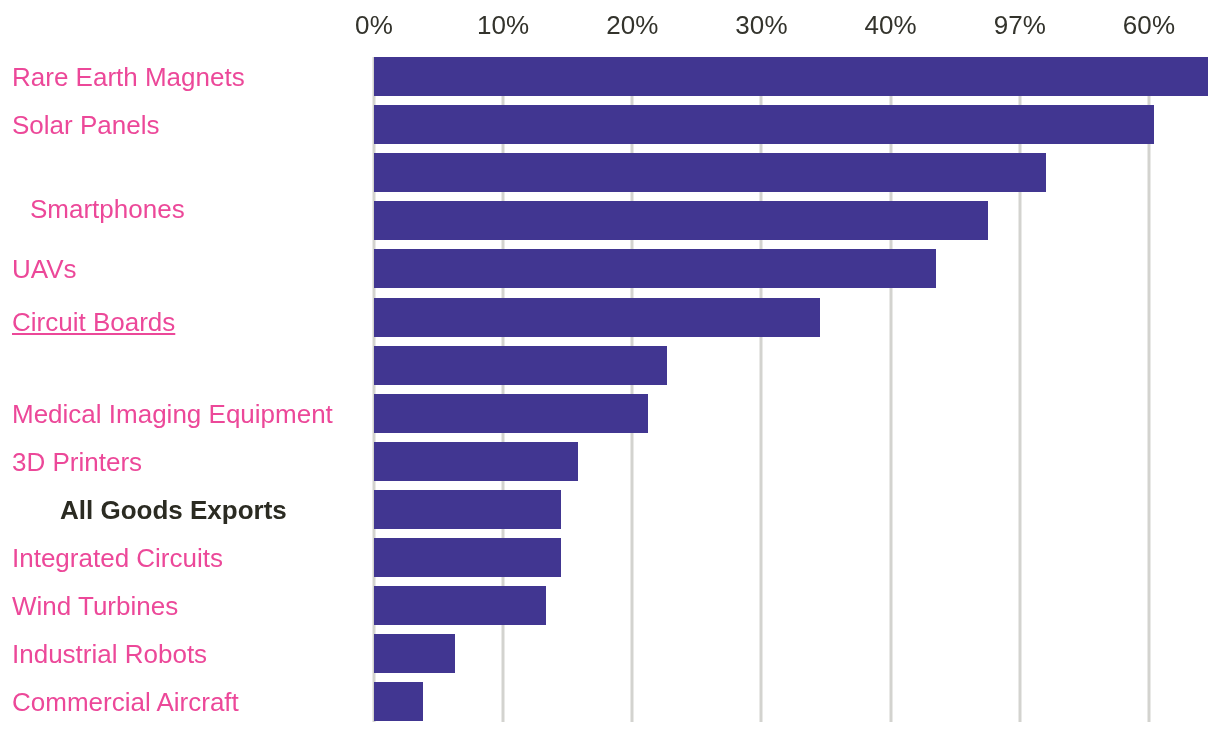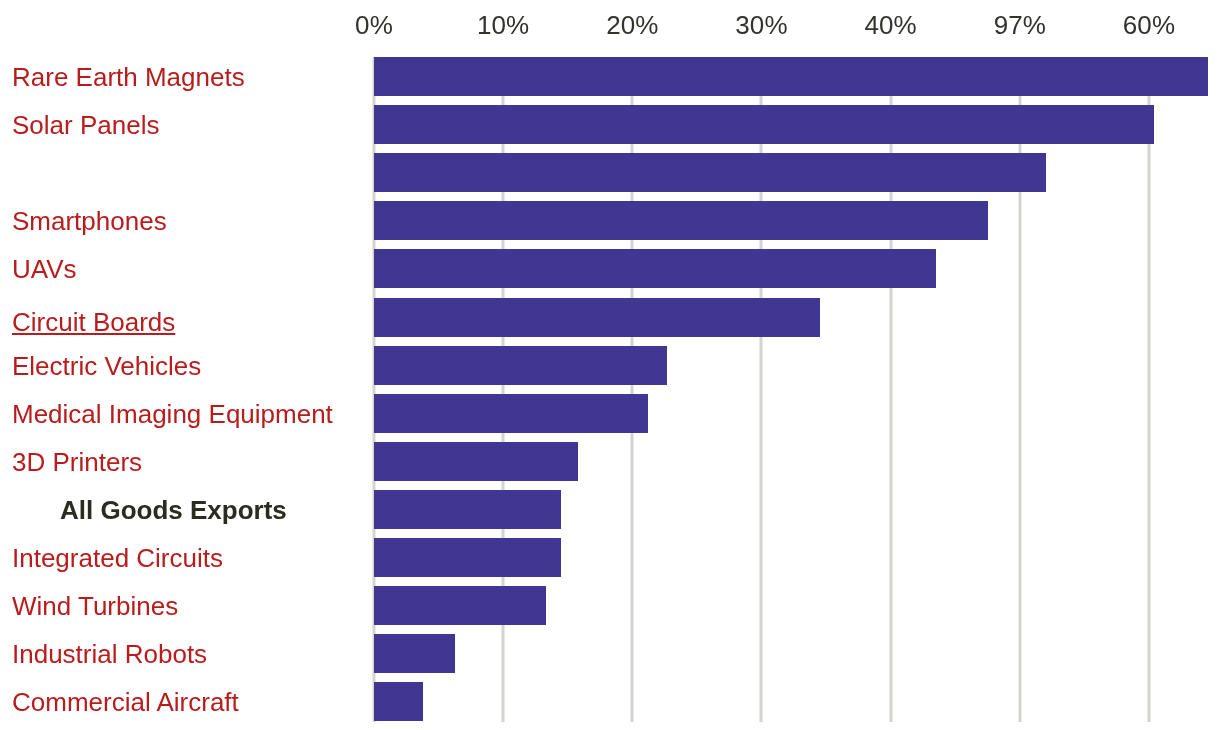--- a/index.html
+++ b/index.html
@@ -95,21 +95,21 @@
   .y-tick-label {
     position: absolute;
     right: 8px;
     left: 12px;
     height: 39px;
     display: flex;
     align-items: center;
     justify-content: flex-start;
     font-size: 26px;
     line-height: 32px;
-    color: #b91c1c;
+    color: #ec4899;
     white-space: nowrap;
   }
   .y-tick-label.highlight {
     font-weight: bold;
     color: #2b2b22;
   }
 </style>
 </head>
 <body>
 
@@ -149,24 +149,23 @@
         <div class="bar" title="Integrated Circuits 14.5%" style="top: 481px; width: 187.282px; background: rgb(65, 54, 145);"></div>
         <div class="bar" title="Wind Turbines 13.3%" style="top: 529px; width: 171.783px; background: rgb(65, 54, 145);"></div>
         <div class="bar" title="Industrial Robots 6.3%" style="top: 577px; width: 81.371px; background: rgb(65, 54, 145);"></div>
         <div class="bar" title="Commercial Aircraft 3.8%" style="top: 625px; width: 49.0809px; background: rgb(65, 54, 145);"></div>
       </div>
   </div>
 
   <div id="y-axis-labels">
       <div class="y-tick-label" style="top: 0px;">Rare Earth Magnets</div>
       <div class="y-tick-label" style="top: 48px;">Solar Panels</div>
-      <div class="y-tick-label" style="top: 144px;">Smartphones</div>
+      <div class="y-tick-label" style="top: 132px; margin-left: 18px;">Smartphones</div>
       <div class="y-tick-label" style="top: 192px;">UAVs</div>
       <div class="y-tick-label" style="top: 245px; text-decoration: underline;">Circuit Boards</div>
-      <div class="y-tick-label" style="top: 289px;">Electric Vehicles</div>
       <div class="y-tick-label" style="top: 337px; text-align: center;">Medical Imaging Equipment</div>
       <div class="y-tick-label" style="top: 385px;">3D Printers</div>
       <div class="y-tick-label highlight" style="top: 433px; margin-left: 48px;">All Goods Exports</div>
       <div class="y-tick-label" style="top: 481px;">Integrated Circuits</div>
       <div class="y-tick-label" style="top: 529px;">Wind Turbines</div>
       <div class="y-tick-label" style="top: 577px;">Industrial Robots</div>
       <div class="y-tick-label" style="top: 625px;">Commercial Aircraft</div>
     </div>
 
 </div>

